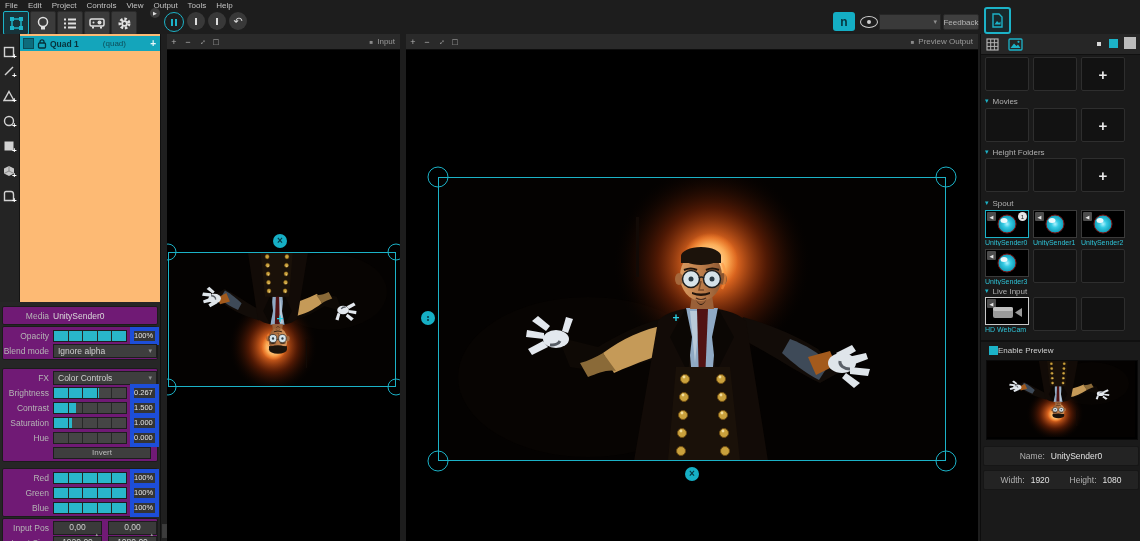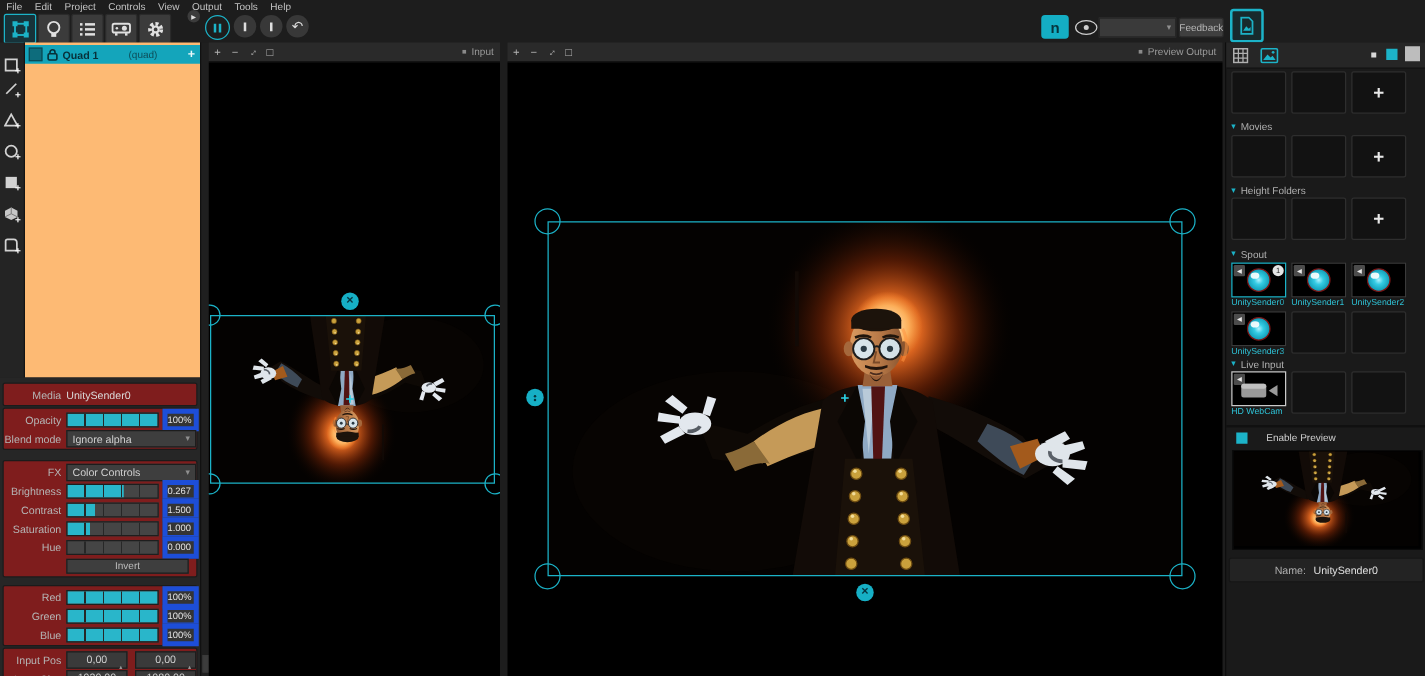--- a/index.html
+++ b/index.html
@@ -40,21 +40,21 @@
   .layers{position:absolute;left:20px;top:34px;width:140px;height:268px;background:#fdba74;}
   .layerrow{position:absolute;left:0;top:2px;width:140px;height:15px;background:#14a5bb;display:flex;
             align-items:center;gap:3px;padding-left:3px;box-sizing:border-box;}
   .lr-check{width:9px;height:9px;border:1px solid #0a4b56;background:#0d6c7c;flex:none;}
   .lr-name{font-size:8.5px;font-weight:bold;color:#08313a;}
   .lr-type{font-size:8px;color:#0d4d58;padding-left:21px;}
   .lr-add{margin-left:auto;margin-right:4px;color:#eaf8fa;font-size:10px;font-weight:bold;}
 
   
   .props{position:absolute;left:0;top:302px;width:160px;height:239px;background:#262626;}
-  .pgroup{position:absolute;left:2px;width:156px;background:#7f1d1d;border:1px solid #1b1b1b;border-radius:2px;
+  .pgroup{position:absolute;left:2px;width:156px;background:#701a75;border:1px solid #1b1b1b;border-radius:2px;
           box-sizing:border-box;padding:1px 0;}
   .row{display:flex;align-items:center;height:15px;}
   .lbl{width:46px;text-align:right;font-size:8.5px;color:#b5b5b5;margin-right:4px;flex:none;white-space:nowrap;}
   .pval{font-size:8.5px;color:#dadada;}
   .slider{position:relative;width:72px;height:10px;background:#454545;border:1px solid #1e1e1e;flex:none;overflow:hidden;}
   .slider .fill{position:absolute;left:0;top:0;bottom:0;background:#29b6ca;}
   .slider .ticks{position:absolute;inset:0;background:repeating-linear-gradient(90deg,transparent 0,transparent 13.6px,#272727 13.6px,#272727 14.6px);}
   .valbox{width:27px;height:10px;background:#343434;border:4px solid #1d4ed8;color:#e3e3e3;font-size:7.5px;
           display:flex;align-items:center;justify-content:flex-end;padding-right:2px;margin-left:3px;box-sizing:content-box;}
   .dd{width:96px;height:12px;background:#3e3e3e;border:1px solid #1d1d1d;display:flex;align-items:center;
@@ -99,21 +99,21 @@
   .slot .plus{color:#e8e8e8;font-size:15px;font-weight:bold;}
   .thumb{position:absolute;width:44px;height:28px;background:#000;border:1px solid #3a3a3a;box-sizing:border-box;}
   .thumb.sel{border:1px solid #1cb3c8;}
   .thumb.live{border:1px solid #c9c9c9;}
   .tlabel{position:absolute;font-size:7px;color:#2ec2d6;white-space:nowrap;overflow:hidden;max-width:46px;}
   .audio{position:absolute;left:1px;top:1px;width:9px;height:9px;background:#4c4c4c;border-radius:1px;
          display:flex;align-items:center;justify-content:center;color:#e8e8e8;font-size:5px;}
   .badge{position:absolute;right:1px;top:1px;width:9px;height:9px;background:#e4e4e4;border-radius:50%;
          color:#222;font-size:6px;display:flex;align-items:center;justify-content:center;}
   .epcheck{width:9px;height:9px;background:#1cb3c8;flex:none;}
-  .eprow{position:absolute;left:8px;display:flex;align-items:center;gap:15px;font-size:8px;color:#cfcfcf;}
+  .eprow{position:absolute;left:8px;display:flex;align-items:center;gap:0;font-size:8px;color:#cfcfcf;}
   .pvbox{position:absolute;left:5px;width:150px;height:78px;background:#000;border:1px solid #0a0a0a;overflow:hidden;}
   .inforow{position:absolute;left:2px;width:156px;background:#232323;border:1px solid #161616;border-radius:2px;
            display:flex;align-items:center;justify-content:center;gap:6px;font-size:8.5px;box-sizing:border-box;}
   .inforow .ilbl{color:#b0b0b0;} .inforow .ival{color:#e0e0e0;}
 </style>
 </head>
 <body>
 
 <svg width="0" height="0" style="position:absolute">
 <defs>
@@ -685,15 +685,21 @@
     <div class="pvbox" style="top:326px">
       <svg class="scene flip" style="left:0;top:0" width="148" height="76" viewBox="0 0 508 284" preserveAspectRatio="none">
           <use href="#scene"></use>
         </svg>
     </div>
 
     <div class="inforow" style="top:412px;height:20px">
       <span class="ilbl">Name:</span>
       <span class="ival">UnitySender0</span>
     </div>
+    <div class="inforow" style="top:436px;height:20px">
+      <span class="ilbl">Width:</span>
+      <span class="ival">1920</span>
+      <span class="ilbl" style="margin-left:14px">Height:</span>
+      <span class="ival">1080</span>
+    </div>
   </div>
 
 </div>
 
 </body></html>

